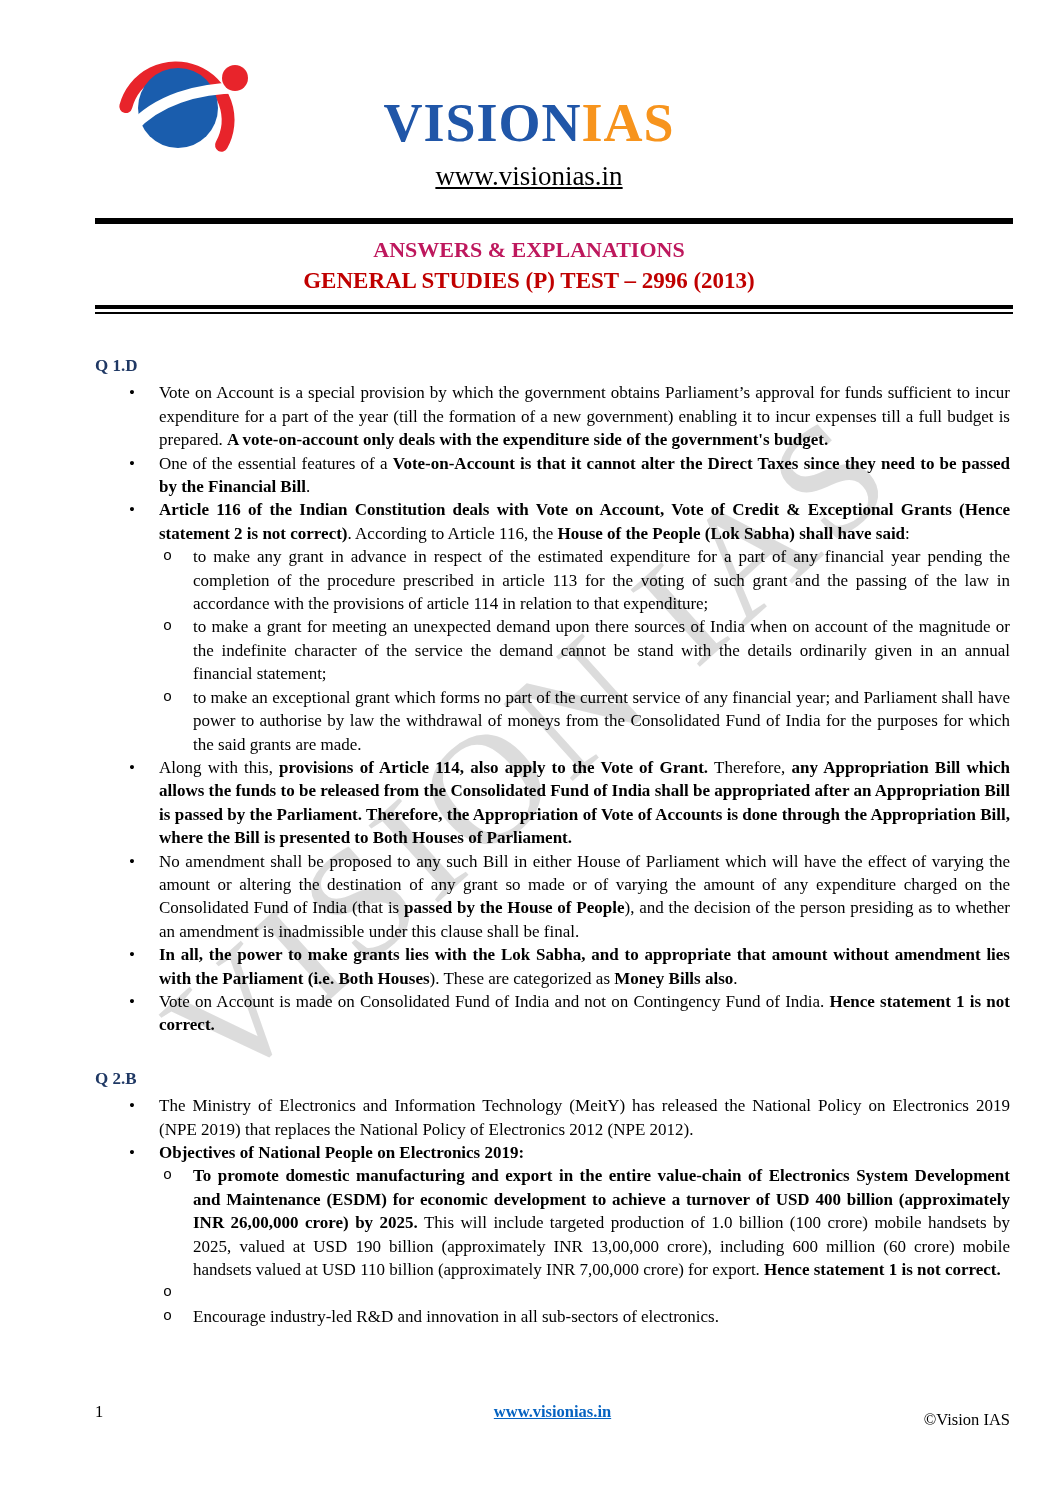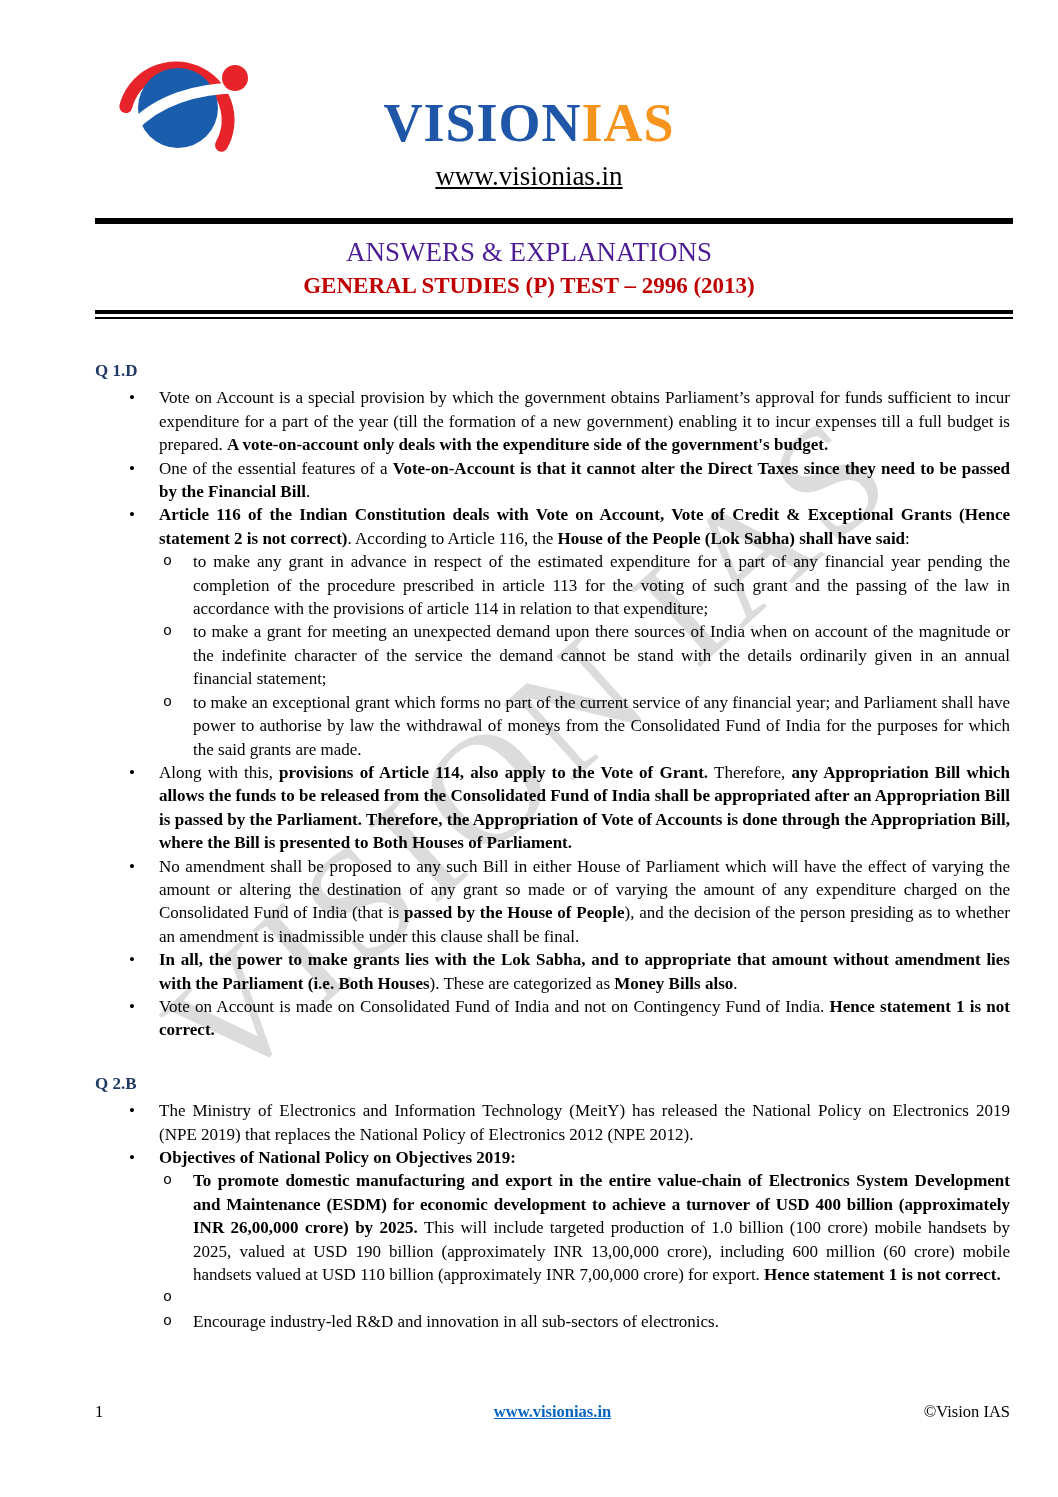--- a/index.html
+++ b/index.html
@@ -27,21 +27,21 @@
   .logo { position:absolute; left:112px; top:58px; width:140px; height:130px; }
   .brand { text-align:center; font-size:54px; line-height:56px; font-weight:bold; letter-spacing:1px; }
   .brand .v { color:#2056A8; }
   .brand .i { color:#F7941D; }
   .site {
     display:block; text-align:center; font-size:27px; margin-top:10px;
     color:#000; text-decoration:underline; cursor:pointer;
   }
   .rule-thick { height:6px; background:#000; margin:26px 45px 0 95px; }
   .titles { text-align:center; margin-top:13px; position:relative; z-index:1; }
-  .t1 { color:#4c1d95; font-weight:normal; font-size:27px; }
+  .t1 { color:#be185d; font-weight:bold; font-size:22px; }
   .t2 { color:#C00000; font-weight:bold; font-size:23px; margin-top:5px; }
   .rule-double { margin:11px 45px 0 95px; }
   .rule-double .r1 { height:4px; background:#000; }
   .rule-double .r2 { height:2px; background:#000; margin-top:3px; }
   
   .content {
     position:relative; z-index:1;
     margin:40px 48px 0 95px;
     font-size:17px; line-height:23.4px;
   }
@@ -53,21 +53,21 @@
   .marker { flex:0 0 30px; }
   .l2 .marker { font-family:"Liberation Mono", monospace; font-size:15px; }
   .text { flex:1; }
   .b { font-weight:bold; }
   
   .footer { position:absolute; left:95px; right:48px; top:1402px; font-size:16.5px; z-index:1; }
   .footer .flink {
     position:absolute; left:50%; transform:translateX(-50%);
     color:#0563C1; text-decoration:underline; font-weight:bold; cursor:pointer;
   }
-  .footer .copy { position:absolute; right:0; top:0; }
+  .footer .copy { position:absolute; right:0; top:8px; }
 </style>
 </head>
 <body>
 
 <div class="page">
 
   <div class="watermark">VISION IAS</div>
 
   <header class="header">
     <div class="logo">
@@ -136,21 +136,21 @@
         <span class="marker">•</span>
         <span class="text"><span>Vote on Account is made on Consolidated Fund of India and not on Contingency Fund of India. </span><span class="b">Hence statement 1 is not correct.</span></span>
       </div>
       <div class="qheader">Q 2.B</div>
       <div class="li l1">
         <span class="marker">•</span>
         <span class="text"><span>The Ministry of Electronics and Information Technology (MeitY) has released the National Policy on Electronics 2019 (NPE 2019) that replaces the National Policy of Electronics 2012 (NPE 2012).</span></span>
       </div>
       <div class="li l1">
         <span class="marker">•</span>
-        <span class="text"><span class="b">Objectives of National Policy on Objectives 2019:</span></span>
+        <span class="text"><span class="b">Objectives of National People on Electronics 2019:</span></span>
       </div>
       <div class="li l2">
         <span class="marker">o</span>
         <span class="text"><span class="b">To promote domestic manufacturing and export in the entire value-chain of Electronics System Development and Maintenance (ESDM) for economic development to achieve a turnover of USD 400 billion (approximately INR 26,00,000 crore) by 2025.</span><span> This will include targeted production of 1.0 billion (100 crore) mobile handsets by 2025, valued at USD 190 billion (approximately INR 13,00,000 crore), including 600 million (60 crore) mobile handsets valued at USD 110 billion (approximately INR 7,00,000 crore) for export. </span><span class="b">Hence statement 1 is not correct.</span></span>
       </div>
       <div class="li l2">
         <span class="marker">o</span>
       </div>
       <div class="li l2">
         <span class="marker">o</span>

